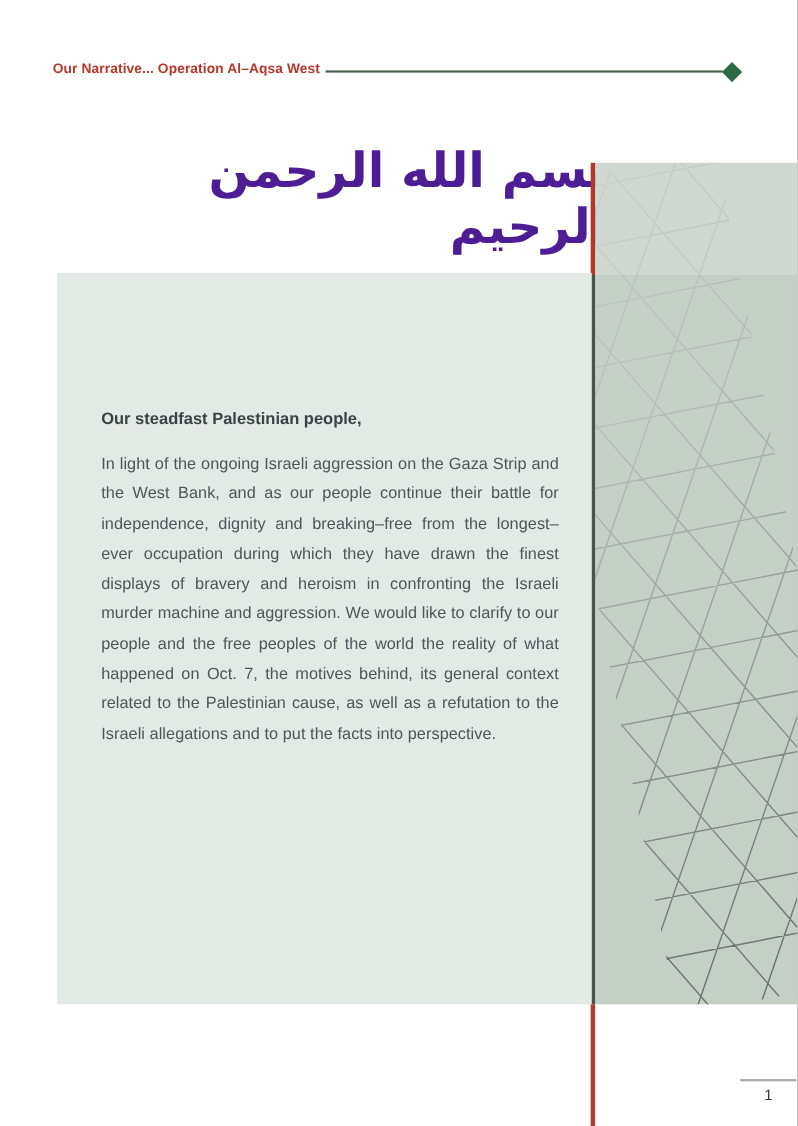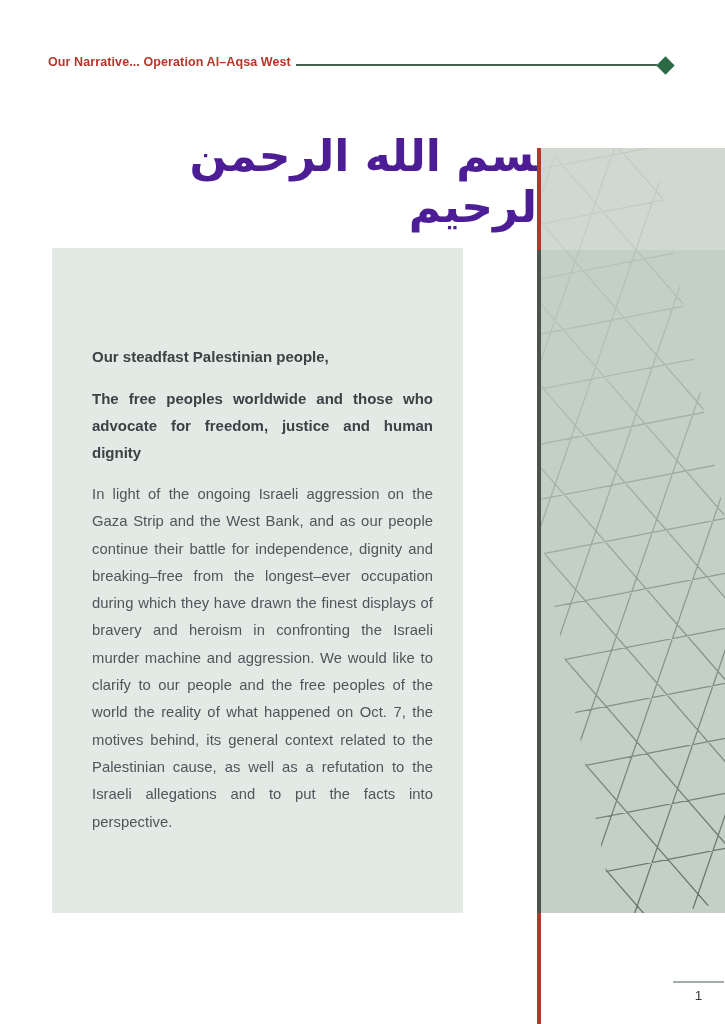--- a/index.html
+++ b/index.html
@@ -51,24 +51,24 @@
     background:rgba(120,142,125,0.12);
   }
   .pattern-block svg{position:absolute;left:0;top:0;}
   
   .vline{position:absolute;left:537px;width:4px;}
   .vline.top{top:148px;height:102px;background:var(--accent-red,#b5372a);}
   .vline.mid{top:250px;height:663px;background:var(--mid-line,#4a534c);}
   .vline.bottom{top:913px;height:111px;background:var(--accent-red,#b5372a);}
   
   .content-panel{
-    position:absolute;left:52px;top:248px;width:411px;height:665px;
+    position:absolute;left:52px;top:248px;width:486px;height:665px;
     background:var(--panel-bg,#e3e9e4);
     box-sizing:border-box;
-    padding:95px 30px 0 40px;
+    padding:119px 30px 0 40px;
   }
   .salutation{
     margin:0 0 15px 0;
     font-size:15px;line-height:27px;font-weight:700;
     color:var(--heading-ink,#3b4246);
     text-align:justify;
   }
   .body-paragraph{
     margin:0;
     font-size:14.8px;line-height:27.3px;
@@ -118,20 +118,19 @@
         </g>
     </svg>
   </div>
 
   <div class="vline top"></div>
   <div class="vline mid"></div>
   <div class="vline bottom"></div>
 
   <main class="content-panel">
     <p class="salutation">Our steadfast Palestinian people,</p>
-    <p class="salutation">The free peoples worldwide and those who advocate for freedom, justice and human dignity</p>
     <p class="body-paragraph">In light of the ongoing Israeli aggression on the Gaza Strip and the West Bank, and as our people continue their battle for independence, dignity and breaking–free from the longest–ever occupation during which they have drawn the finest displays of bravery and heroism in confronting the Israeli murder machine and aggression. We would like to clarify to our people and the free peoples of the world the reality of what happened on Oct. 7, the motives behind, its general context related to the Palestinian cause, as well as a refutation to the Israeli allegations and to put the facts into perspective.</p>
   </main>
 
   <div class="footer-rule"></div>
   <div class="page-number">1</div>
 
 </div>
 
 </body></html>

